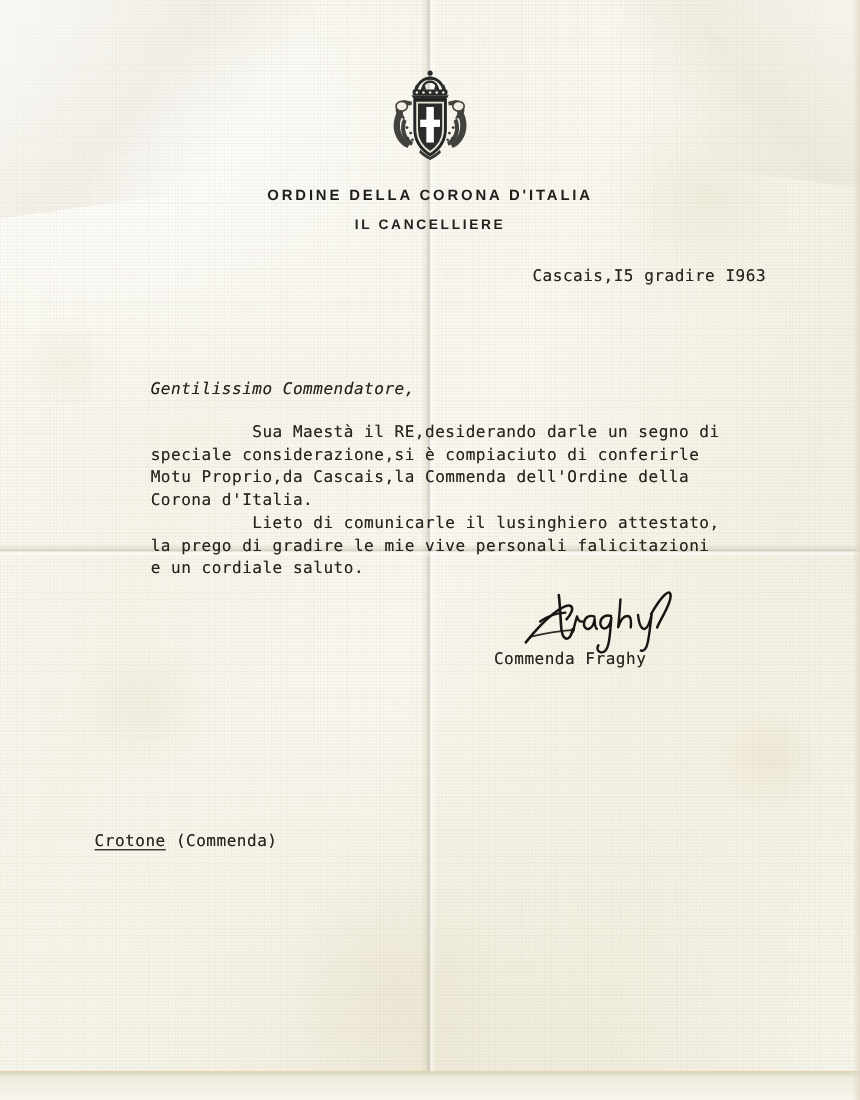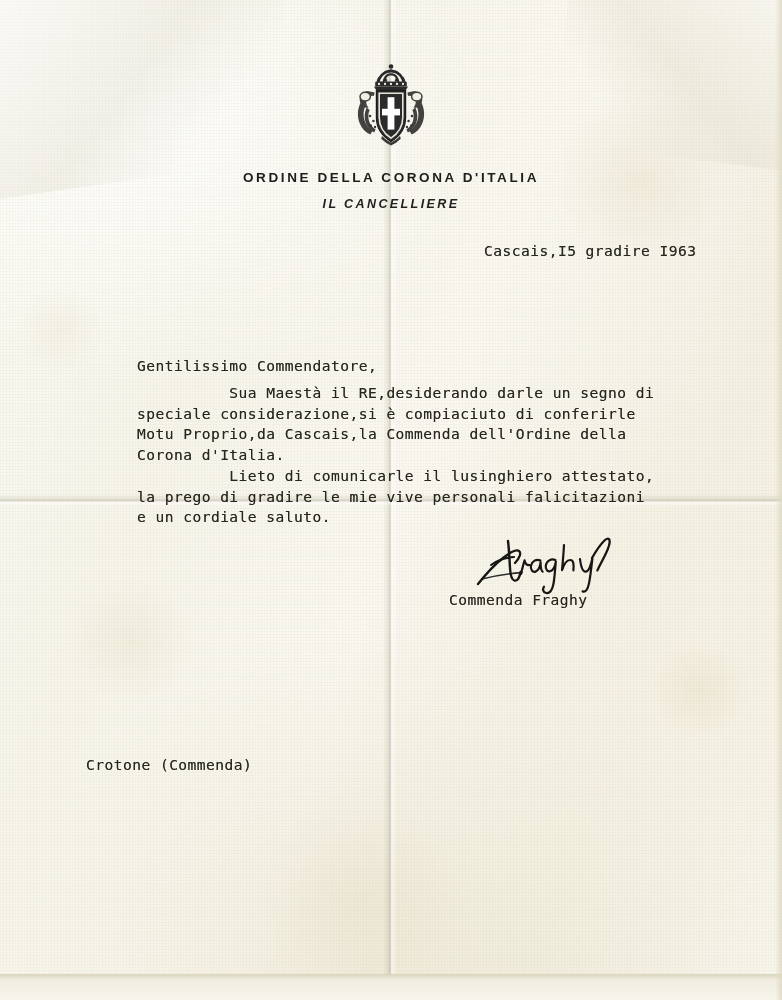--- a/index.html
+++ b/index.html
@@ -146,21 +146,20 @@
     font-weight: 700;
     font-family: "Liberation Sans", sans-serif;
   }
   .lh-line2 {
     margin-top: 12px;
     font-size: 12.5px;
     letter-spacing: 2.4px;
     color: #232220;
     font-weight: 700;
     font-family: "Liberation Sans", sans-serif;
-    font-style: italic;
   }
 
   
   .tw {
     font-family: "DejaVu Sans Mono", "Liberation Mono", monospace;
     color: #27251f;
     font-size: 14.6px;
     line-height: 20.5px;
     letter-spacing: 0.45px;
     white-space: pre;
@@ -168,21 +167,22 @@
   }
 
   .date-line {
     position: absolute;
     left: 484px;
     top: 241px;
   }
   .salutation {
     position: absolute;
     left: 137px;
-    top: 356px;
+    top: 344px;
+    font-style: italic;
   }
   .para-1 {
     position: absolute;
     left: 137px;
     top: 383px;
   }
   .para-2 {
     position: absolute;
     left: 137px;
     top: 466px;
@@ -191,20 +191,21 @@
     position: absolute;
     left: 449px;
     top: 590px;
   }
   .addressee {
     position: absolute;
     left: 86px;
     top: 714px;
   }
   .addressee .u {
+    text-decoration: underline;
     text-underline-offset: 3px;
   }
 
   
   .signature {
     position: absolute;
     left: 470px;
     top: 527px;
     width: 190px;
     height: 70px;

